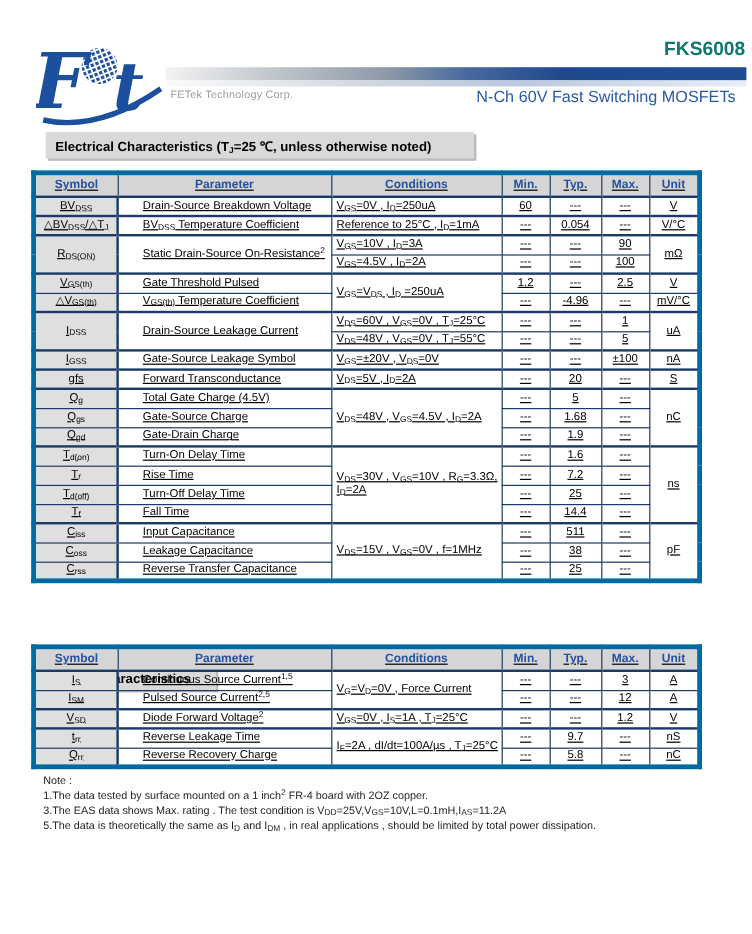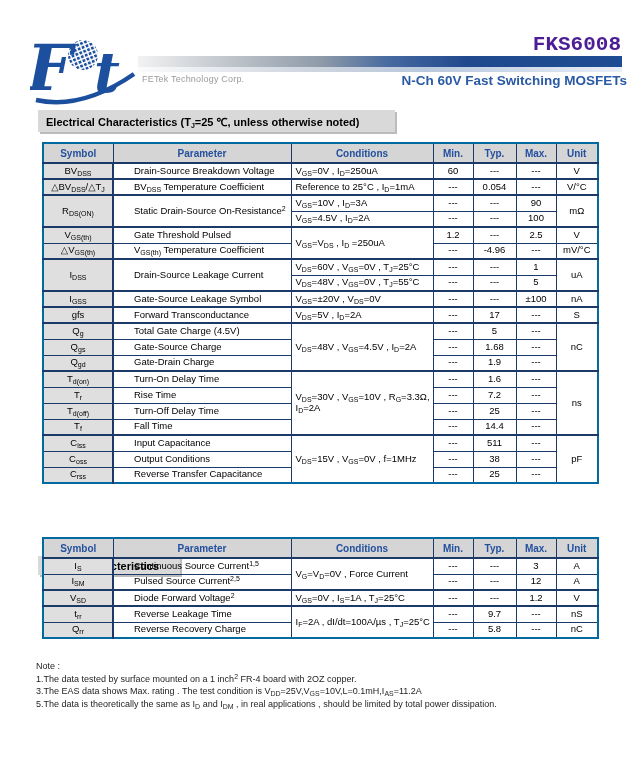--- a/index.html
+++ b/index.html
@@ -8,46 +8,46 @@
   .page { position:relative; width:627px; height:778px; background:#ffffff; }
 
   
   .logo-wrap { position:absolute; left:30px; top:34px; width:112px; height:74px; }
   .company { position:absolute; left:142px; top:74px; font-size:9px; color:#9b9b9b; letter-spacing:.2px; }
   .hdr-bar { position:absolute; left:138px; top:56px; width:484px; height:16px; }
   .hdr-bar .strip-top { height:11px;
       background:linear-gradient(to right,#f2f2f2 0%,#c2c7cd 18%,#8e9aa8 38%,#46699f 52%,#20498d 68%,#1e4c93 100%); }
   .hdr-bar .strip-bottom { height:5px;
       background:linear-gradient(to right,#fbfbfb 0%,#cfd6e0 35%,#b9c8dd 60%,#e8eef7 100%); }
-  .part-number { position:absolute; right:6px; top:33px; font-size:21px; font-weight:bold; color:#4c1d95;font-family:Liberation Mono, monospace; }
-  .subtitle   { position:absolute; right:0; top:73px; font-size:13.5px; font-weight:bold; color:#2a5aa5; }
+  .part-number { position:absolute; right:6px; top:33px; font-size:16px; font-weight:bold; color:#0f766e; }
+  .subtitle   { position:absolute; right:14px; top:73px; font-size:13.5px; font-weight:normal; color:#2a5aa5; }
 
   
   .section-bar { position:absolute; left:38px; background:#d9d9d9; box-shadow:2px 2px 0 #bcbcbc;
                  font-size:11px; font-weight:bold; color:#000; padding:4px 8px 3px 8px; white-space:nowrap; }
   #elec-bar  { top:110px; width:357px; }
   #diode-bar { top:508px; width:142px;margin-top:48px; }
 
   
-  table.dtable { position:absolute; left:42px; width:555px; border-collapse:collapse; table-layout:fixed;
-                 border:2px solid #0369a1; font-size:9.5px; color:#000; }
+  table.dtable { position:absolute; left:26px; width:555px; border-collapse:collapse; table-layout:fixed;
+                 border:4px solid #0369a1; font-size:9.5px; color:#000;text-decoration:underline; }
   #elec-table  { top:142px; }
   #diode-table { top:537px; }
   .dtable th { border:1px solid #1b3a68; border-bottom:2px solid #1b3a68; background:#d5d5d5;
                color:#24509e; font-size:10px; font-weight:bold; height:20px; padding:0 2px; }
   .dtable td { border:1px solid #1b3a68; height:16px; padding:0 3px; text-align:center; line-height:1.12; }
   .dtable td.sym  { background:#dfdfdf; border-right:2px solid #1b3a68; }
   .dtable td.par  { text-align:left;padding-left:20px; }
   .dtable td.cond { text-align:left; padding:0 2px 0 4px; }
   .dtable tr.grp td { border-top:2px solid #1b3a68; }
   sub { font-size:7px; vertical-align:-1.5px; line-height:0; }
   sup { font-size:7px; vertical-align:3.5px; line-height:0; }
 
   
-  .notes { position:absolute; left:36px; top:660px; width:565px; font-size:9px; color:#1e1e1e; line-height:12.6px; }
+  .notes { position:absolute; left:36px; top:644px; width:565px; font-size:9px; color:#1e1e1e; line-height:12.6px; }
   .notes .note-line { white-space:nowrap; }
 </style>
 </head>
 <body>
 
 <div class="page">
 
   <div class="logo-wrap">
     <svg width="112" height="74" viewBox="0 0 112 74">
       <defs>
@@ -167,21 +167,21 @@
           <td class="num">---</td>
           <td class="num">---</td>
           <td class="num">±100</td>
           <td class="unit">nA</td>
         </tr>
         <tr class="grp">
           <td class="sym">gfs</td>
           <td class="par">Forward Transconductance</td>
           <td class="cond">V<sub>DS</sub>=5V , I<sub>D</sub>=2A</td>
           <td class="num">---</td>
-          <td class="num">17</td>
+          <td class="num">20</td>
           <td class="num">---</td>
           <td class="unit">S</td>
         </tr>
         <tr class="grp">
           <td class="sym">Q<sub>g</sub></td>
           <td class="par">Total Gate Charge (4.5V)</td>
           <td rowspan="3" class="cond">V<sub>DS</sub>=48V , V<sub>GS</sub>=4.5V , I<sub>D</sub>=2A</td>
           <td class="num">---</td>
           <td class="num">5</td>
           <td class="num">---</td>
@@ -235,21 +235,21 @@
           <td class="sym">C<sub>iss</sub></td>
           <td class="par">Input Capacitance</td>
           <td rowspan="3" class="cond">V<sub>DS</sub>=15V , V<sub>GS</sub>=0V , f=1MHz</td>
           <td class="num">---</td>
           <td class="num">511</td>
           <td class="num">---</td>
           <td rowspan="3" class="unit">pF</td>
         </tr>
         <tr>
           <td class="sym">C<sub>oss</sub></td>
-          <td class="par">Output Conditions</td>
+          <td class="par">Leakage Capacitance</td>
           <td class="num">---</td>
           <td class="num">38</td>
           <td class="num">---</td>
         </tr>
         <tr>
           <td class="sym">C<sub>rss</sub></td>
           <td class="par">Reverse Transfer Capacitance</td>
           <td class="num">---</td>
           <td class="num">25</td>
           <td class="num">---</td>

